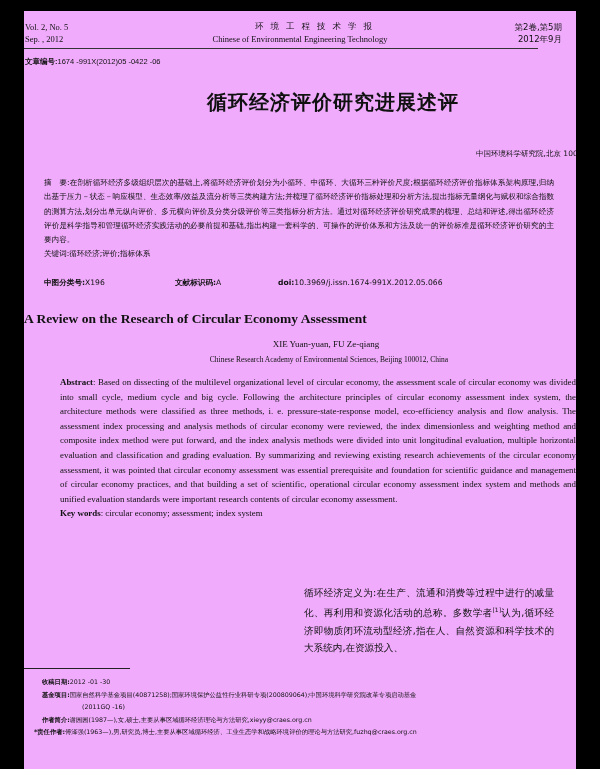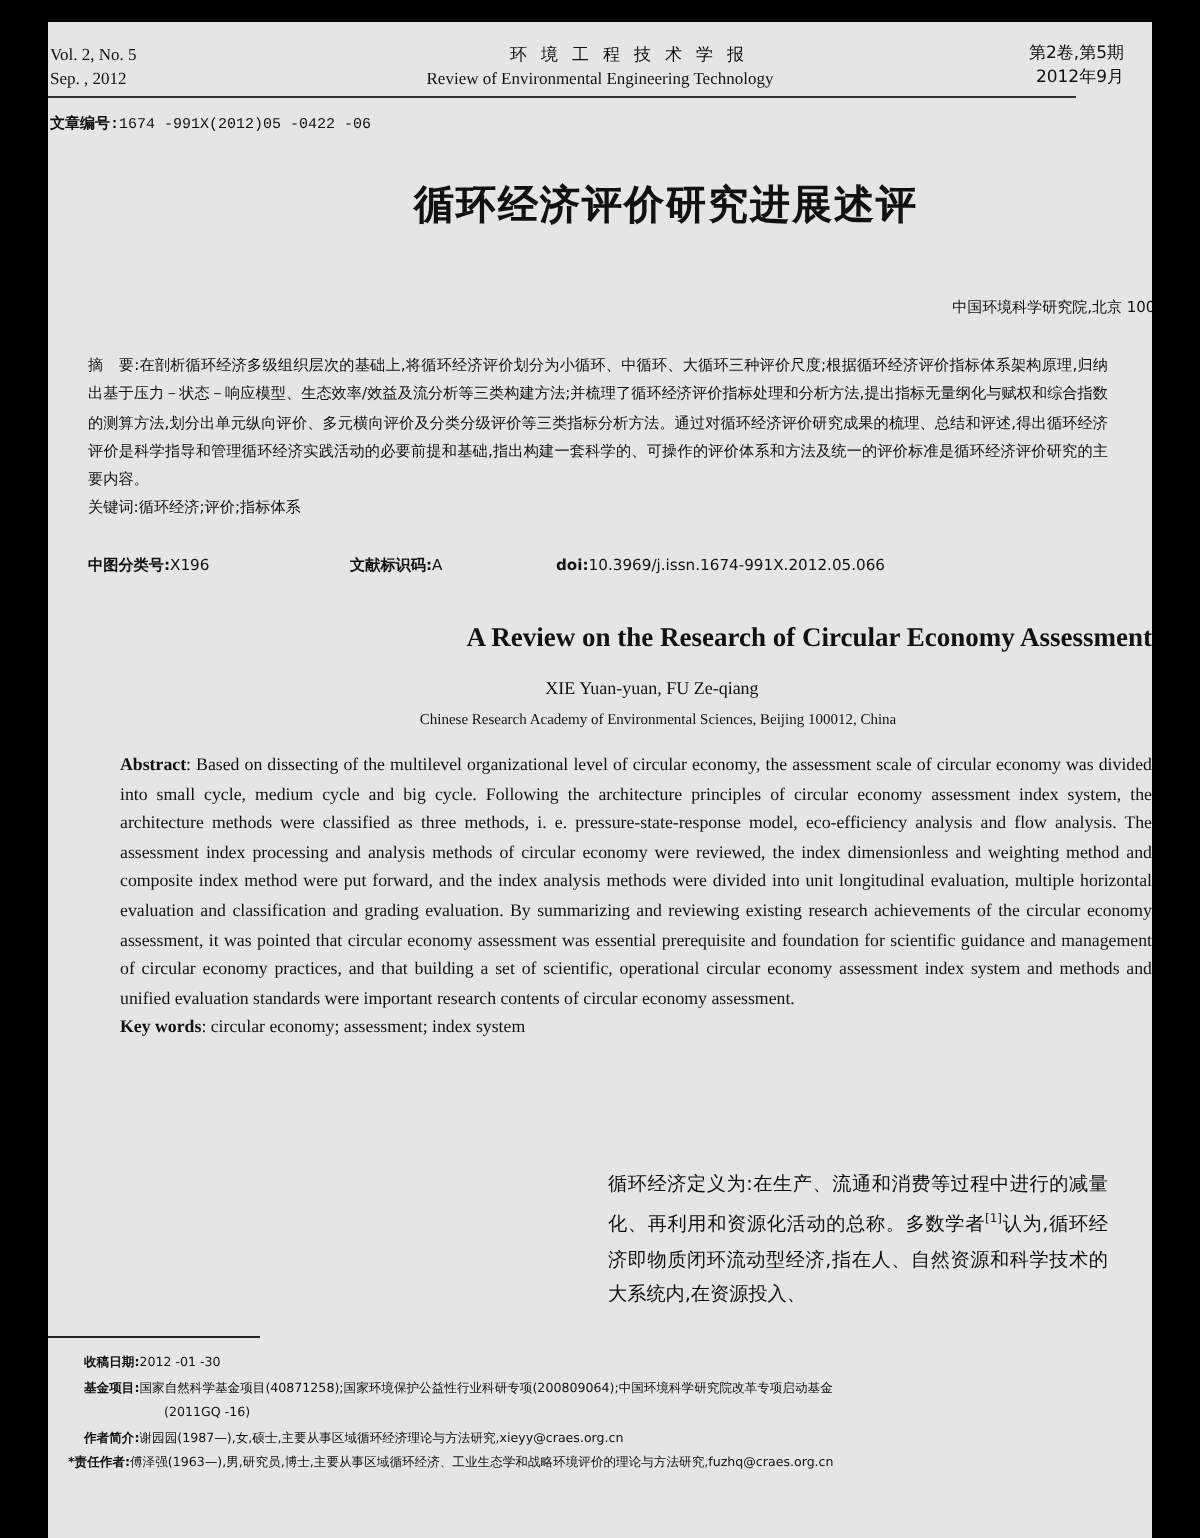--- a/index.html
+++ b/index.html
@@ -2,39 +2,39 @@
 <html><head>
 <meta charset="utf-8">
 <style>
   html, body { margin: 0; padding: 0; }
   body {
     width: 600px; height: 769px; background: #000; position: relative; overflow: hidden;
     font-family: "DejaVu Serif", "Liberation Serif", serif; color: #111;
   }
   .page {
     position: absolute; left: 24px; top: 11px; width: 552px; height: 758px;
-    background: #e5e5e5; overflow: hidden;
+    background: #f0abfc; overflow: hidden;
   }
   .abs { position: absolute; }
   .hdr-l { left: 1px; top: 10px; font-size: 8.5px; line-height: 12px; font-family: "Liberation Serif", serif; }
   .hdr-c { left: 0; width: 552px; top: 10px; text-align: center; font-size: 8.5px; line-height: 12px; font-family: "Liberation Serif", serif; }
-  .hdr-c .cn { letter-spacing: 7px; font-family: Liberation Sans, sans-serif; font-size: 8.5px; padding-left: 34px; }
+  .hdr-c .cn { letter-spacing: 7px; font-family: Liberation Mono, monospace; font-size: 8.5px; padding-left: 34px; }
   .hdr-r { right: 14px; top: 10px; text-align: right; font-size: 8.5px; line-height: 12px; font-family: "DejaVu Sans", sans-serif; }
   .hdr-rule { left: 0; top: 37px; width: 514px; height: 1px; background: #333; }
-  .artno { left: 1px; top: 46px; font-size: 7.5px; font-family: Liberation Mono, monospace; }
+  .artno { left: 1px; top: 46px; font-size: 7.5px; font-family: Liberation Sans, sans-serif; }
   .artno b { font-weight: bold; }
   .title-cn { left: 0; width: 552px; top: 78px; text-align: center; font-size: 20px; font-weight: bold; font-family: "DejaVu Sans", sans-serif; letter-spacing: 1px; margin-left: 33px; }
   .authors-cn { left: 0; width: 552px; top: 124px; text-align: center; font-size: 9px; font-family: "DejaVu Sans", sans-serif; }
   .affil-cn { left: 0; width: 552px; top: 138px; text-align: right; font-size: 7.5px; font-family: "DejaVu Sans", sans-serif; margin-left: 16px; }
   .abs-cn { left: 20px; top: 165px; width: 510px; font-size: 7.6px; line-height: 14.3px; font-family: "DejaVu Sans", sans-serif; text-align: justify; }
   .abs-cn b { font-weight: normal; }
   .meta-row { left: 20px; top: 267px; width: 510px; font-size: 7.6px; font-family: "DejaVu Sans", sans-serif; }
   .meta-row span { position: absolute; white-space: nowrap; }
   .meta-row b { font-weight: bold; }
-  .title-en { left: 0; width: 552px; top: 300px; text-align: right; font-size: 13.5px; font-weight: bold; font-family: "Liberation Serif", serif; }
+  .title-en { left: 0; width: 552px; top: 300px; text-align: left; font-size: 13.5px; font-weight: bold; font-family: "Liberation Serif", serif; }
   .authors-en { left: 12px; width: 580px; top: 328px; text-align: center; font-size: 9px; font-family: "Liberation Serif", serif; }
   .affil-en { left: 0; width: 552px; top: 344px; text-align: center; font-size: 7.5px; font-family: Liberation Serif, serif; padding-left: 29px; }
   .abs-en { left: 20px; top: 364px; width: 516px; font-size: 8.9px; line-height: 14.6px; font-family: "Liberation Serif", serif; text-align: justify; margin-left: 16px; }
   .abs-en b { font-weight: bold; }
   .col-l { left: 20px; top: 573px; width: 250px; font-size: 9.6px; line-height: 17.2px; font-family: "DejaVu Sans", sans-serif; text-align: justify; }
   .col-r { left: 280px; top: 573px; width: 250px; font-size: 9.6px; line-height: 17.2px; font-family: "DejaVu Sans", sans-serif; text-align: justify; }
   .indent { display: inline-block; width: 19px; }
   sup { font-size: 6px; }
   .fn-rule { left: 0; top: 657px; width: 106px; height: 1px; background: #222; }
   .fn { left: 10px; top: 665px; width: 530px; font-size: 6.3px; line-height: 12.6px; font-family: "DejaVu Sans", sans-serif; white-space: nowrap; }
@@ -45,21 +45,21 @@
 <body>
 
 <div class="page">
 
   <div class="abs hdr-l">
     <div>Vol. 2, No. 5</div>
     <div>Sep. , 2012</div>
   </div>
   <div class="abs hdr-c">
     <div class="cn">环境工程技术学报</div>
-    <div>Review of Environmental Engineering Technology</div>
+    <div>Chinese of Environmental Engineering Technology</div>
   </div>
   <div class="abs hdr-r">
     <div>第2卷,第5期</div>
     <div>2012年9月</div>
   </div>
   <div class="abs hdr-rule"></div>
 
   <div class="abs artno">
     <b>文章编号:</b><span>1674 -991X(2012)05 -0422 -06</span>
   </div>

